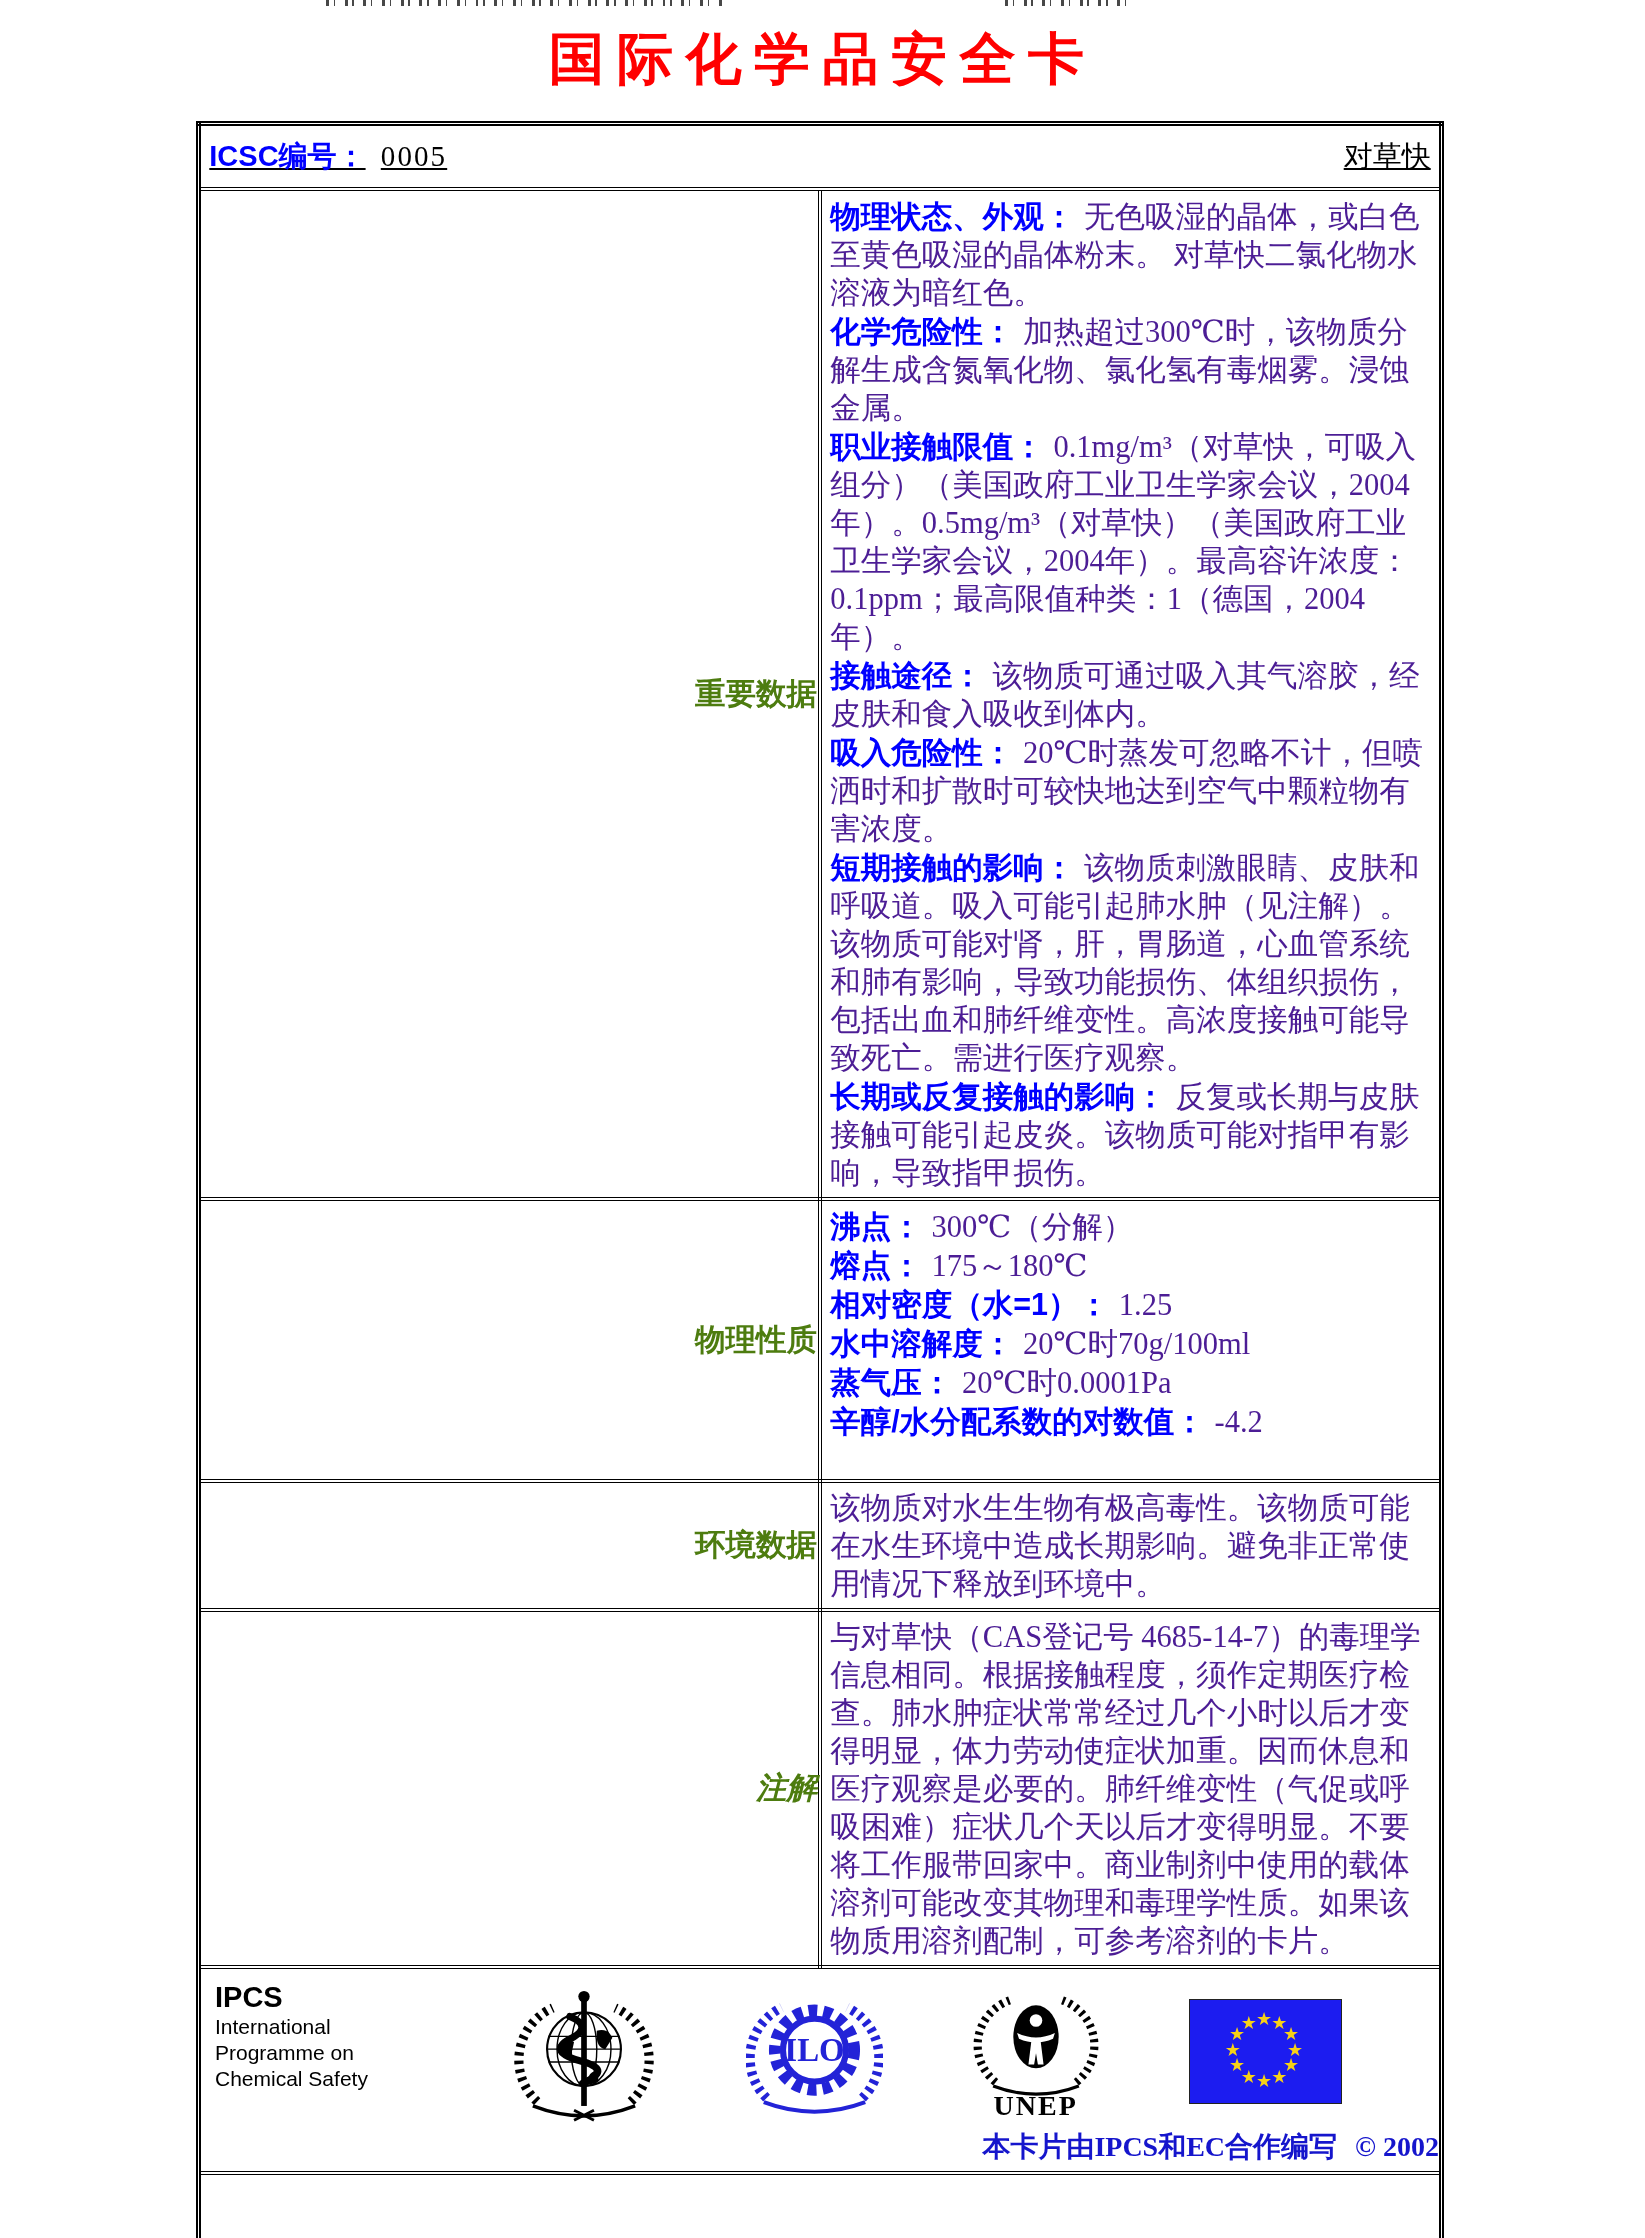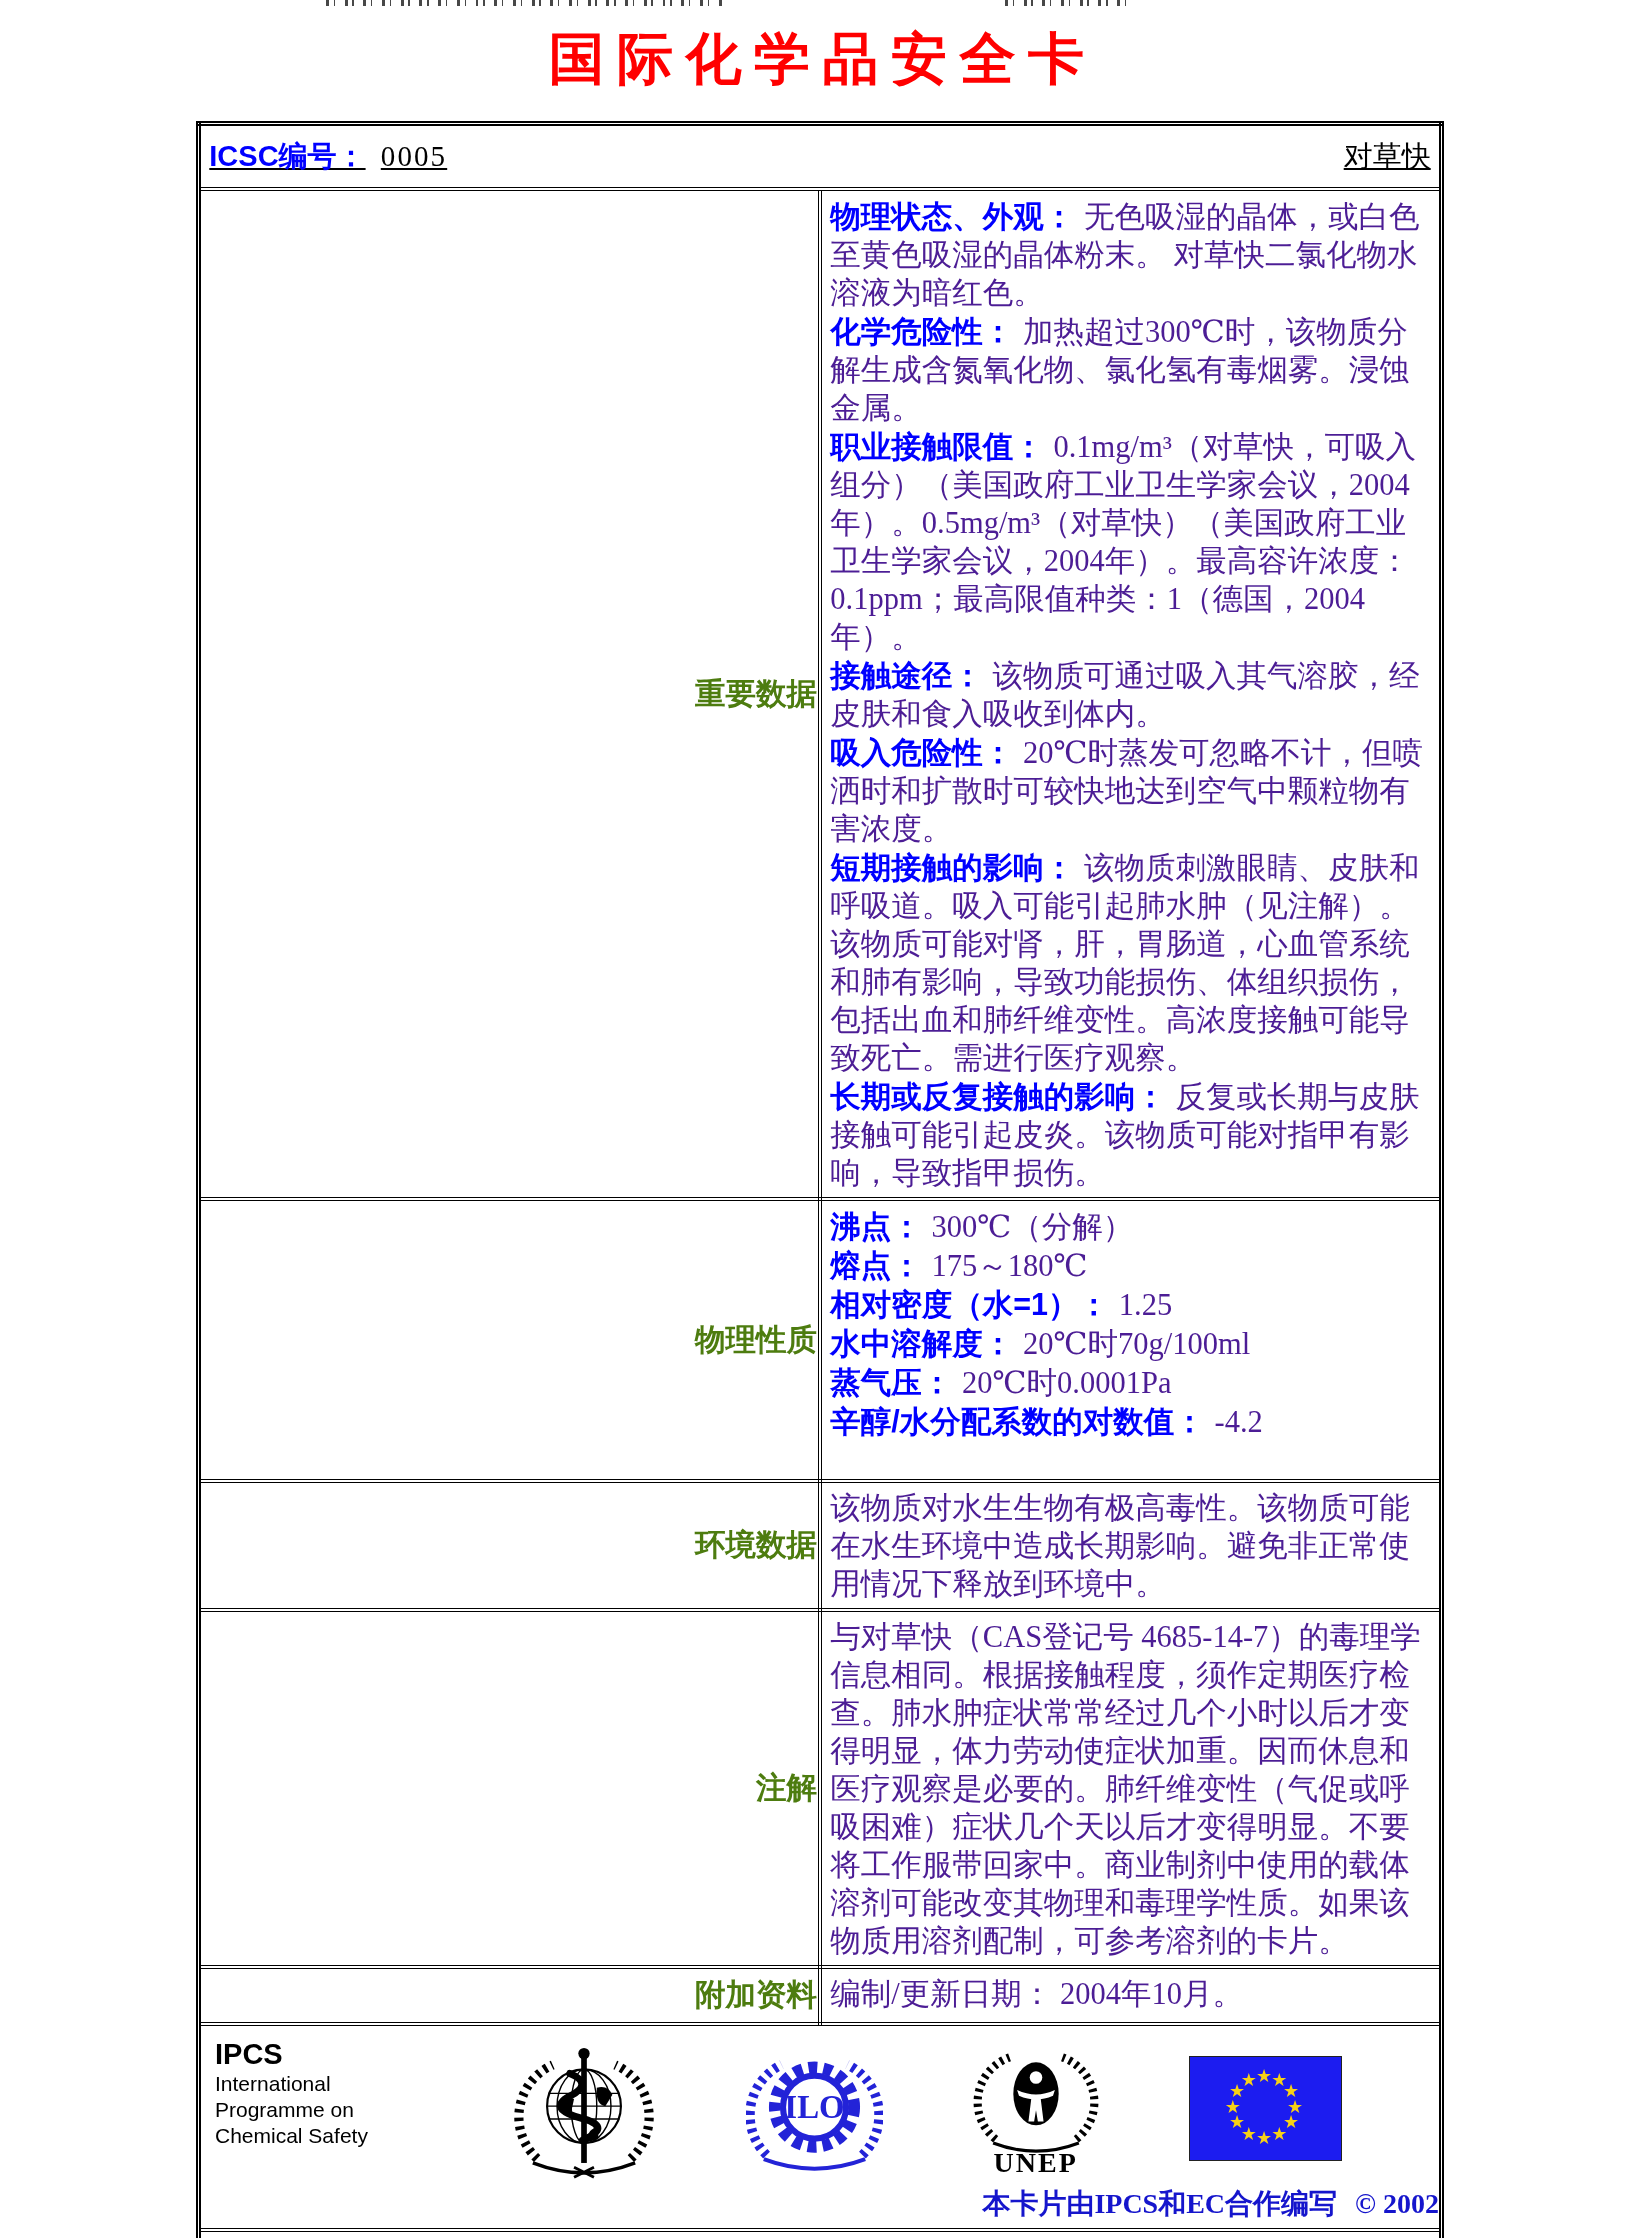--- a/index.html
+++ b/index.html
@@ -157,32 +157,26 @@
   </tr>
 
   <tr>
     <td class="label-col" style="height:86px;">环境数据</td>
     <td class="content-col">
       <p class="entry"><span class="etext">该物质对水生生物有极高毒性。该物质可能在水生环境中造成长期影响。避免非正常使用情况下释放到环境中。</span></p>
     </td>
   </tr>
 
   <tr>
-    <td class="label-col" style="height:243px;">注解</td>
+    <td class="label-col" style="height:243px;font-style:italic;">注解</td>
     <td class="content-col">
       <p class="entry"><span class="etext">与对草快（CAS登记号 4685-14-7）的毒理学信息相同。根据接触程度，须作定期医疗检查。肺水肿症状常常经过几个小时以后才变得明显，体力劳动使症状加重。因而休息和医疗观察是必要的。肺纤维变性（气促或呼吸困难）症状几个天以后才变得明显。不要将工作服带回家中。商业制剂中使用的载体溶剂可能改变其物理和毒理学性质。如果该物质用溶剂配制，可参考溶剂的卡片。</span></p>
     </td>
   </tr>
 
-  <tr>
-    <td class="label-col" style="height:51px;">附加资料</td>
-    <td class="content-col">
-      <p class="entry"><span class="etext">编制/更新日期： 2004年10月。</span></p>
-    </td>
-  </tr>
 
   <tr>
     <td class="footer-cell" colspan="2" style="height:189px;">
       <div class="footer-top">
         <div class="ipcs-block">
           <div class="ipcs-title">IPCS</div>
           <div class="ipcs-sub">International</div>
           <div class="ipcs-sub">Programme on</div>
           <div class="ipcs-sub">Chemical Safety</div>
         </div>

